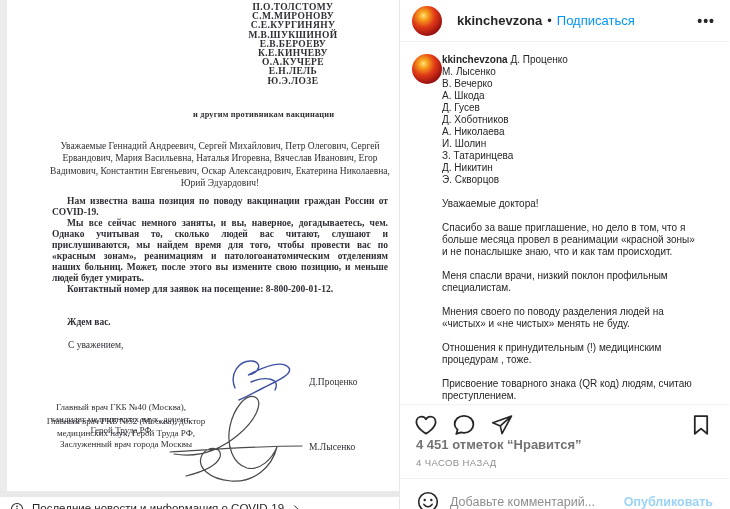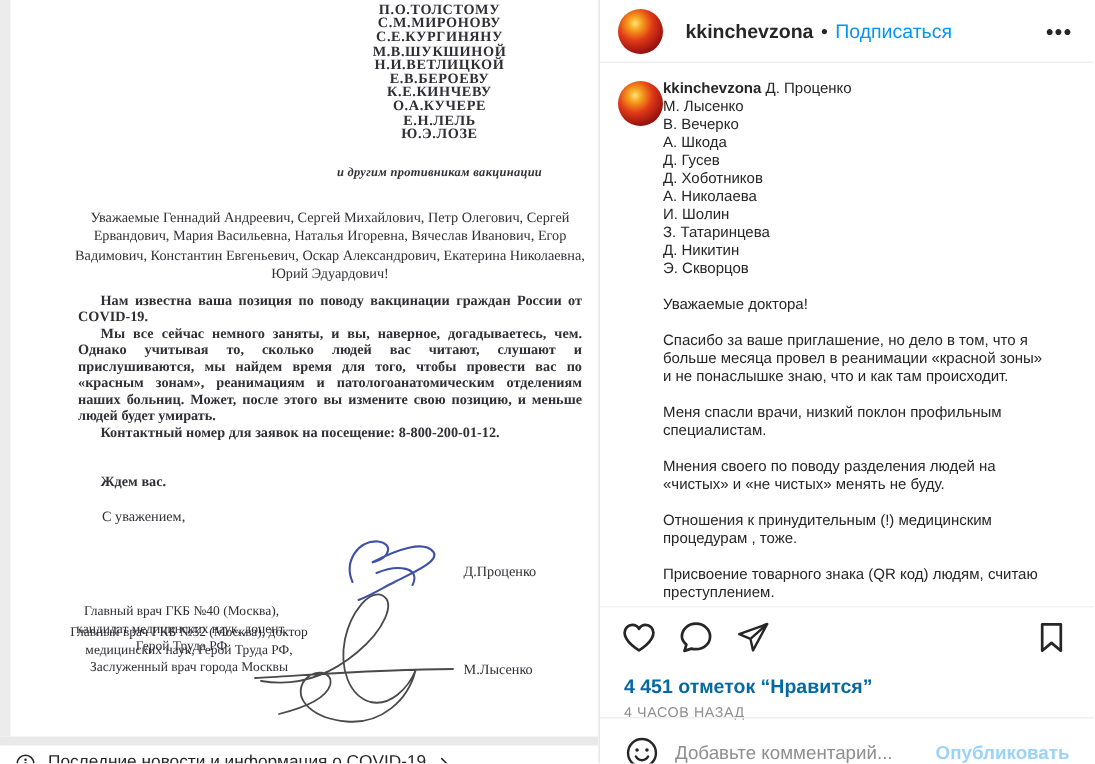--- a/index.html
+++ b/index.html
@@ -56,21 +56,21 @@
                   overflow:hidden; padding:12px; display:flex; align-items:flex-start; }
   .caption-text { margin-left:0; width:258px; font-size:10px; line-height:12px;
                   color:#262626; white-space:pre-line; }
   .caption-text .cap-user { font-weight:bold; }
 
   .actions { position:absolute; top:404px; left:0; right:0; bottom:0; background:#fff;
              border-top:1px solid #f2f2f2; }
   .icons-row { display:flex; align-items:center; gap:14px; padding:8px 16px 0 14px; color:#262626; }
   .icons-row svg { display:block; cursor:pointer; }
   .bookmark { margin-left:auto; }
-  .likes { padding:0 16px; margin-top:13px; font-size:13px; font-weight:bold; color:#0369a1; }
+  .likes { padding:0 16px; margin-top:0; font-size:13px; font-weight:bold; color:#737373; }
   .timestamp { padding:0 16px; margin-top:5px; font-size:9.5px; color:#8e8e8e;
                letter-spacing:.4px; text-transform:uppercase; }
   .composer { position:absolute; top:73px; left:0; right:0; height:46px;
               border-top:1px solid #efefef; display:flex; align-items:center;
               padding:0 16px; gap:10px; }
   .composer input { flex:1; border:none; outline:none; font-size:12.5px;
                     font-family:"Liberation Sans", sans-serif; color:#262626; }
   .composer input::placeholder { color:#8e8e8e; }
   .post-btn { color:#9bd3f7; font-size:12.5px; font-weight:bold; background:none; border:none; }
 </style>
@@ -81,28 +81,27 @@
 
   <div class="photo-pane">
     <div class="page-edge-left"></div>
 
     <div class="doc addr-list">
 
     <div class="addr-line">П.О.ТОЛСТОМУ</div>
         <div class="addr-line">С.М.МИРОНОВУ</div>
         <div class="addr-line">С.Е.КУРГИНЯНУ</div>
         <div class="addr-line">М.В.ШУКШИНОЙ</div>
-        <div class="addr-line">Н.И.ВЕТЛИЦКОЙ</div>
         <div class="addr-line">Е.В.БЕРОЕВУ</div>
         <div class="addr-line">К.Е.КИНЧЕВУ</div>
         <div class="addr-line">О.А.КУЧЕРЕ</div>
         <div class="addr-line">Е.Н.ЛЕЛЬ</div>
         <div class="addr-line">Ю.Э.ЛОЗЕ</div>
       </div>
-    <div class="doc addr-footer" style="position:absolute; top:108px; left:193px; width:200px; text-align:center; font-weight:bold;font-style:italic;">и другим противникам вакцинации</div>
+    <div class="doc addr-footer" style="position:absolute; top:108px; left:193px; width:200px; text-align:left; font-weight:bold;">и другим противникам вакцинации</div>
 
     <div class="doc salutation">Уважаемые Геннадий Андреевич, Сергей Михайлович, Петр Олегович, Сергей Ервандович, Мария Васильевна, Наталья Игоревна, Вячеслав Иванович, Егор Вадимович, Константин Евгеньевич, Оскар Александрович, Екатерина Николаевна, Юрий Эдуардович!</div>
 
     <div class="doc letter-body">
       <p>Нам известна ваша позиция по поводу вакцинации граждан России от COVID-19.</p>
       <p>Мы все сейчас немного заняты, и вы, наверное, догадываетесь, чем. Однако учитывая то, сколько людей вас читают, слушают и прислушиваются, мы найдем время для того, чтобы провести вас по «красным зонам», реанимациям и патологоанатомическим отделениям наших больниц. Может, после этого вы измените свою позицию, и меньше людей будет умирать.</p>
       <p>Контактный номер для заявок на посещение: 8-800-200-01-12.</p>
     </div>
 
     <div class="doc zhdem">Ждем вас.</div>

